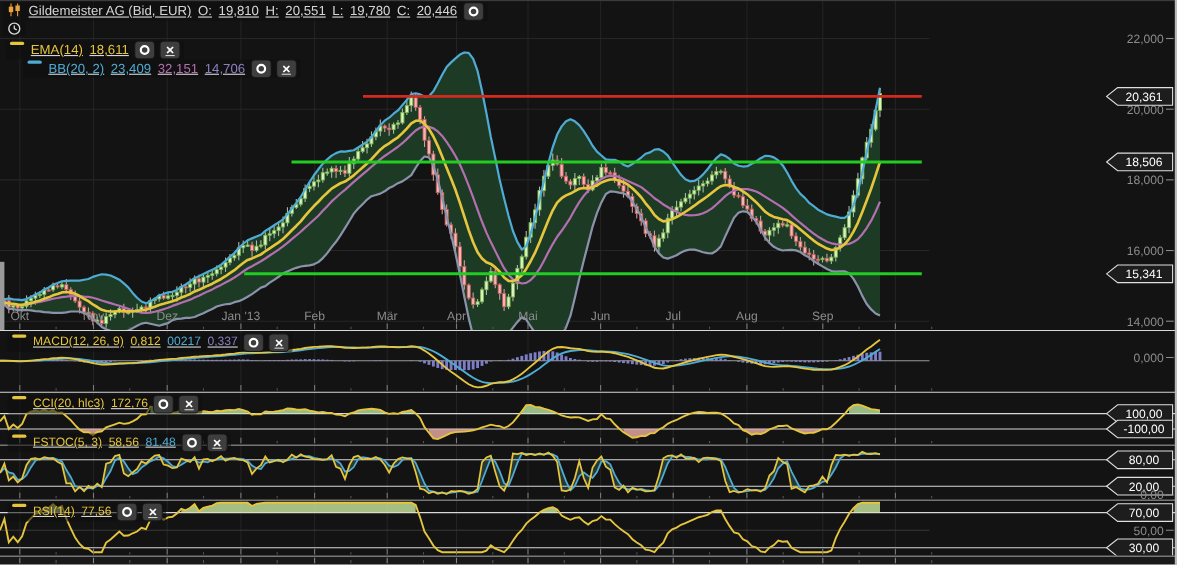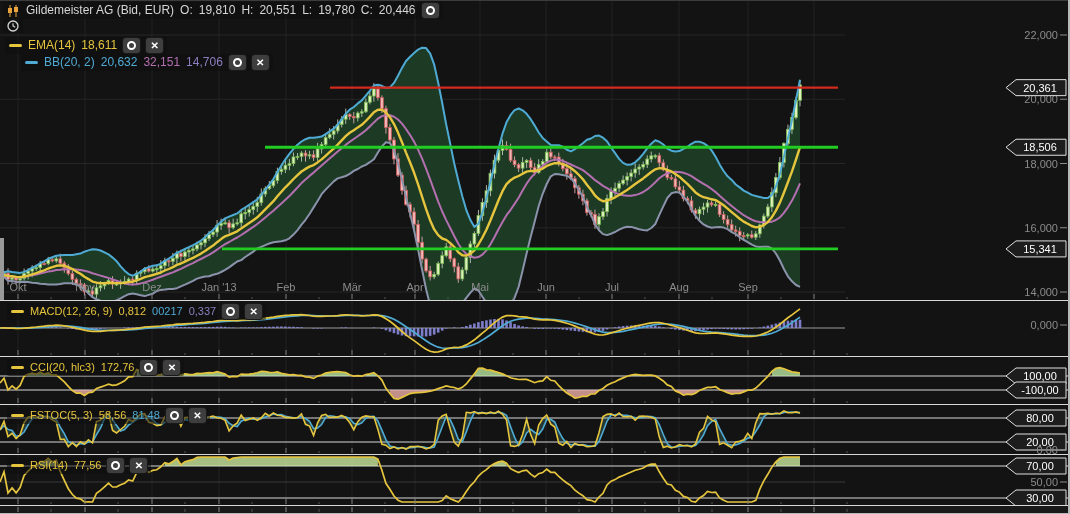--- a/index.html
+++ b/index.html
@@ -1,31 +1,31 @@
 <!DOCTYPE html>
 <html style="--bg: #131313; --text: #d6d6d6; --yellow: #e6c53e; --cyan: #4fabd4; --magenta: #b46fb0; --dim-purple: #8d7fc0; --gray-band: #8b93ab; --red-line: #d42a1e; --green-line: #22cc22; --hist-purple: #8a8ade; --up-fill: #dff0c0; --up-stroke: #79b94e; --down-fill: #f2b6b6; --down-stroke: #cc5a5a; --bb-fill: #1c3a24; --axis-text: #8c8c8c; --badge-bg: #1d1d1d; --badge-border: #e0e0e0; --white-line: #d8d8d8; --grid: #262626;"><head>
 <meta charset="utf-8">
 <style>
   html,body{margin:0;padding:0;background:#000;}
   #app{position:relative;width:1070px;height:514px;background:var(--bg,#121212);
        font-family:"Liberation Sans",sans-serif;overflow:hidden;}
   svg.layer{position:absolute;left:0;display:block;}
   svg text{font-family:"Liberation Sans",sans-serif;}
   #cv-main{top:0}#cv-macd{top:300px}#cv-cci{top:356px}#cv-fstoc{top:404px}#cv-rsi{top:454px}#cv-strip{top:505px}
-  .row{position:absolute;display:flex;align-items:center;gap:6px;font-size:12px;
+  .row{position:absolute;display:flex;align-items:flex-start;gap:6px;font-size:12px;
        color:var(--text,#d6d6d6);line-height:15px;background:rgba(14,14,14,.55);
-       padding:1px 4px;border-radius:2px;white-space:nowrap;z-index:5;}
+       padding:1px 4px;border-radius:2px;white-space:nowrap;z-index:5;text-decoration:underline;}
   .prow{font-size:11px;}
   #row-symbol{top:2px;left:3px}
   #row-period{top:19px;left:3px}
   #row-ema{top:37px;left:5px}
   #row-bb{top:54px;left:21px}
   #row-macd{top:303px;left:7px}
   #row-cci{top:359px;left:7px}
-  #row-fstoc{top:407px;left:7px}
+  #row-fstoc{top:394px;left:7px}
   #row-rsi{top:457px;left:7px}
   .ibtn{display:inline-flex;align-items:center;justify-content:center;width:17px;height:15px;
         background:#3e3e3e;border:none;border-radius:3px;color:#fff;font-size:10px;font-weight:bold;
         padding:0;cursor:pointer;box-shadow:0 0 0 1px #191919;}
   .ring{width:5px;height:5px;border:2px solid #fff;border-radius:50%;display:inline-block;}
   .swatch{width:13px;height:3px;border-radius:2px;display:inline-block;flex:none;}
   .c-yellow{color:var(--yellow)} .c-cyan{color:var(--cyan)} .c-magenta{color:var(--magenta)}
   .c-dim{color:var(--dim-purple)}
   .sw-yellow{background:var(--yellow)} .sw-cyan{background:var(--cyan)}
   .frame-top{position:absolute;left:0;top:0;width:100%;height:1px;background:#3c3c3c;z-index:9}
@@ -979,21 +979,21 @@
     <span class="c-yellow">18,611</span>
     <button class="ibtn">
         <span class="ring"></span>
       </button>
     <button class="ibtn">✕</button>
   </div>
 
   <div class="row" id="row-bb">
     <span class="swatch sw-cyan"></span>
     <span class="c-cyan">BB(20, 2)</span>
-    <span class="c-cyan">20,632</span>
+    <span class="c-cyan">23,409</span>
     <span class="c-magenta">32,151</span>
     <span class="c-dim">14,706</span>
     <button class="ibtn">
         <span class="ring"></span>
       </button>
     <button class="ibtn">✕</button>
   </div>
 
   <div class="row prow" id="row-macd">
     <span class="swatch sw-yellow"></span>

